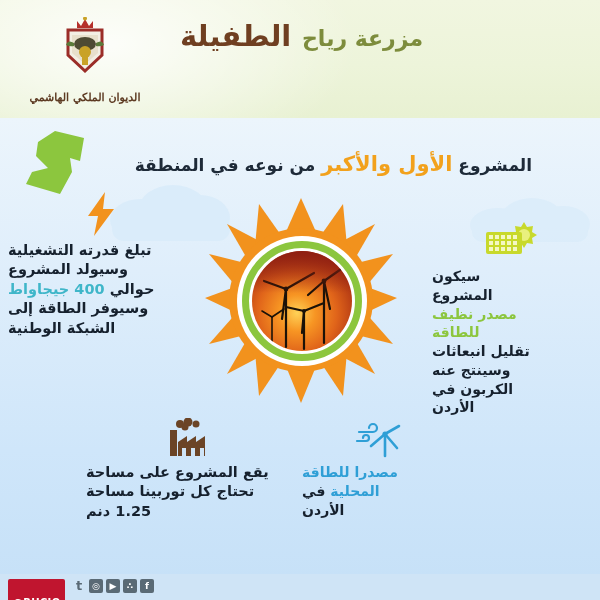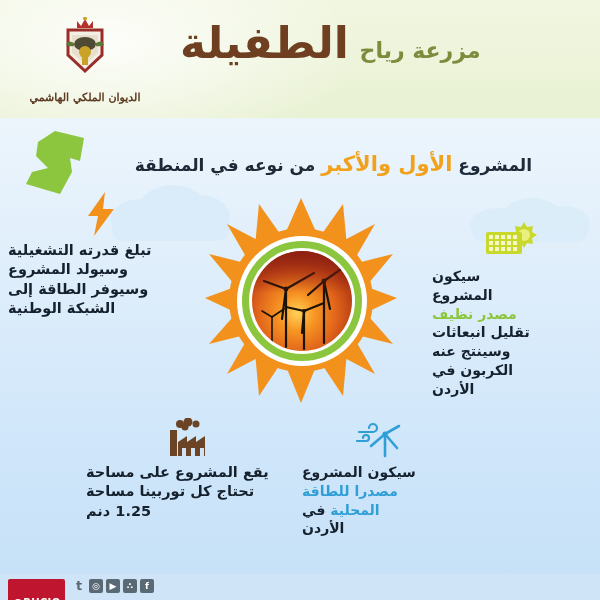--- a/index.html
+++ b/index.html
@@ -43,21 +43,21 @@
     line-height: 1.15;
     white-space: nowrap;
     letter-spacing: -0.5px;
   }
   .header-title .t-small {
     font-size: 22px;
     color: #7d8c3c;
     font-weight: bold;
   }
   .header-title .t-big {
-    font-size: 44px;
+    font-size: 29px;
     color: #6f3f21;
     text-align: right;
   }
   .emblem-wrap {
     position: absolute;
     left: 26px; top: 17px;
     width: 118px; height: 100px;
     text-align: center;
   }
   .emblem-caption {
@@ -310,20 +310,21 @@
       </div>
     </div>
   </div>
 
   <div class="fact fact-capacity">
     <svg class="icon" width="34" height="44" viewBox="0 0 34 44">
       <path d="M21 0 L4 24 L14 24 L10 44 L30 17 L19 17 Z" fill="#f2921d"></path>
     </svg>
     <span class="line">تبلغ قدرته التشغيلية</span>
     <span class="line">وسيولد المشروع</span>
+    <span class="line"><span>حوالي</span> <span class="hl-teal">400 جيجاواط</span></span>
     <span class="line">وسيوفر الطاقة إلى</span>
     <span class="line">الشبكة الوطنية</span>
   </div>
 
   <div class="fact fact-clean">
     <svg class="icon" width="56" height="42" viewBox="0 0 56 42">
       <g fill="#c8d92c">
         <path d="M40 2 l3 5 l6 -1 l-1 6 l5 3 l-5 3 l1 6 l-6 -1 l-3 5 l-3 -5 l-6 1 l1 -6 l-5 -3 l5 -3 l-1 -6 l6 1 Z"></path>
         <circle cx="40" cy="15" r="6" fill="#e9f07e"></circle>
       </g>
@@ -344,39 +345,39 @@
             <rect x="9" y="15" width="4" height="4"></rect>
           <rect x="15" y="15" width="4" height="4"></rect>
             <rect x="21" y="15" width="4" height="4"></rect>
           <rect x="27" y="15" width="4" height="4"></rect>
         </g>
       </g>
     </svg>
     <span class="line">سيكون</span>
     <span class="line">المشروع</span>
     <span class="line hl-green">مصدر نظيف</span>
+    <span class="line hl-green">للطاقة</span>
     <span class="line">تقليل انبعاثات</span>
     <span class="line">وسينتج عنه</span>
     <span class="line">الكربون في</span>
     <span class="line">الأردن</span>
   </div>
 
   <div class="fact fact-local">
     <svg class="icon" width="46" height="38" viewBox="0 0 46 38">
       <g stroke="#2f9fd6" stroke-width="2.6" fill="none" stroke-linecap="round">
         <line x1="30" y1="14" x2="30" y2="36"></line>
         <line x1="30" y1="14" x2="44" y2="6"></line>
         <line x1="30" y1="14" x2="42" y2="28"></line>
         <line x1="30" y1="14" x2="16" y2="26"></line>
         <path d="M14 8 a4 4 0 1 1 4 4 h-14" stroke-width="2.2"></path>
         <path d="M8 18 a3 3 0 1 1 3 3 h-9" stroke-width="2.2"></path>
       </g>
       <circle cx="30" cy="14" r="2.6" fill="#2f9fd6"></circle>
     </svg>
-    <span class="line">سيكون المشروع</span>
     <span class="line hl-blue">مصدرا للطاقة</span>
     <span class="line"><span class="hl-blue">المحلية</span> <span>في</span></span>
     <span class="line">الأردن</span>
   </div>
 
   <div class="fact fact-area">
     <svg class="icon" width="48" height="40" viewBox="0 0 48 40">
       <g fill="#6b4426">
         <circle cx="18" cy="6" r="4"></circle>
           <circle cx="26" cy="4" r="4.5"></circle>

